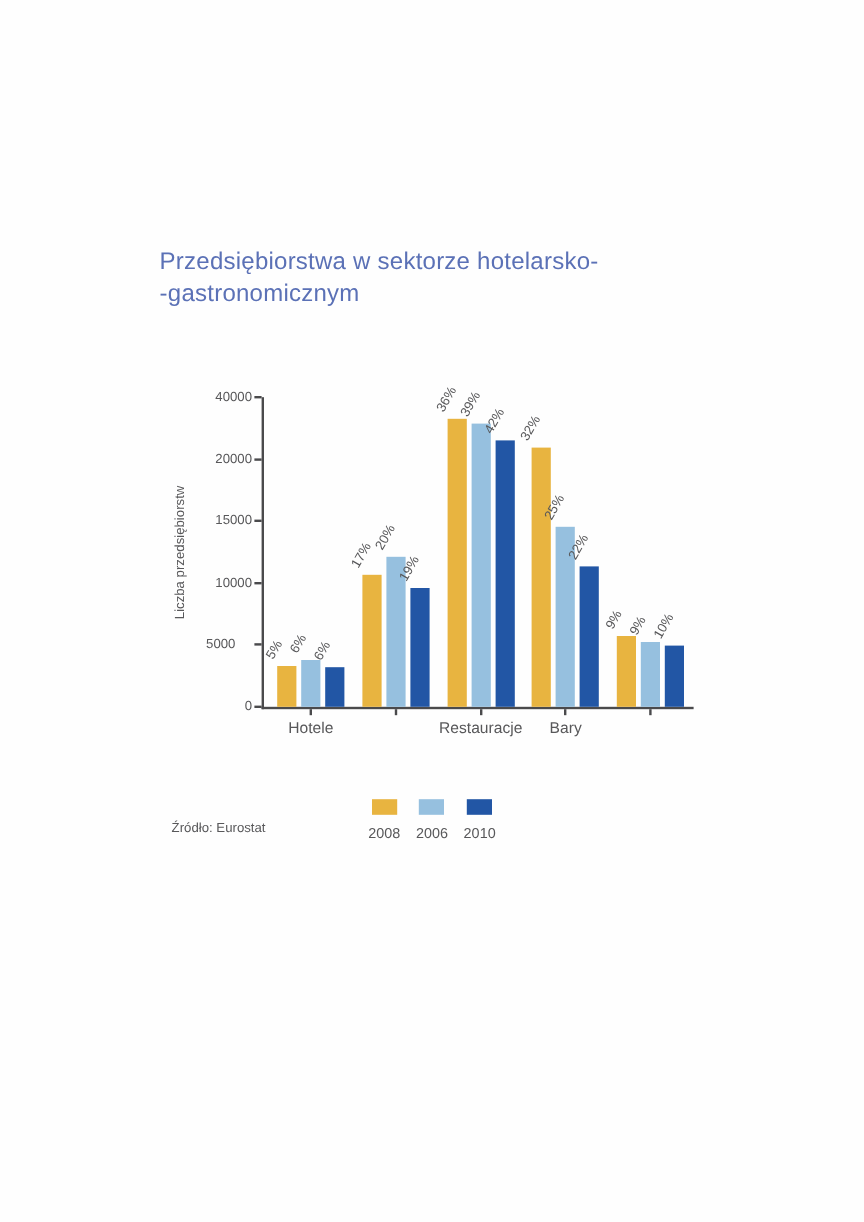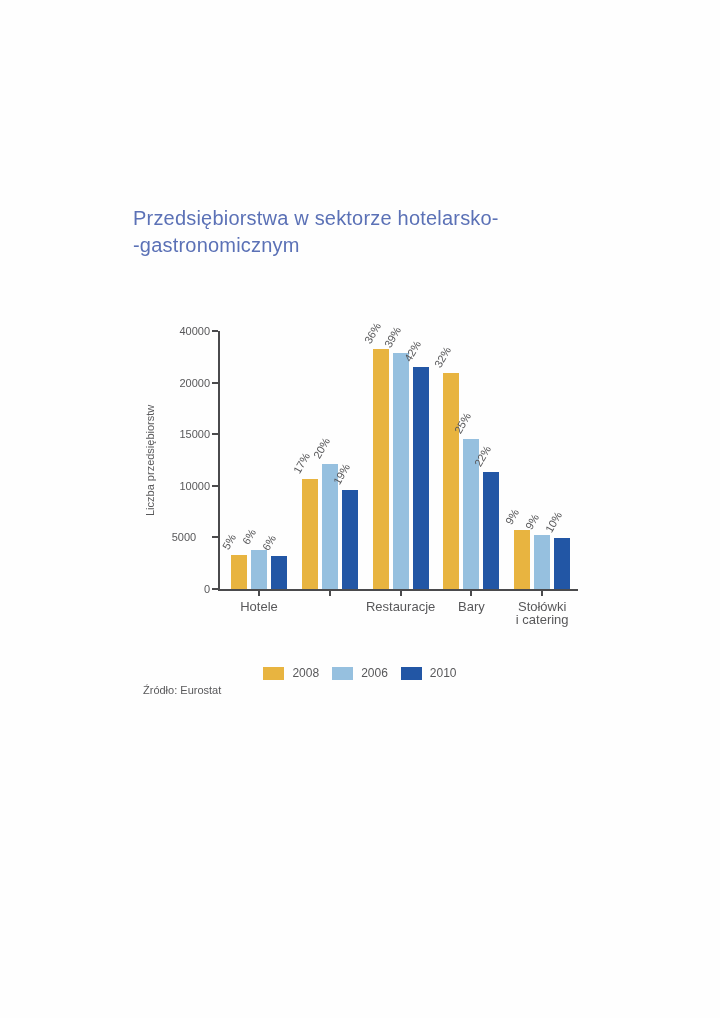--- a/index.html
+++ b/index.html
@@ -47,21 +47,21 @@
   #y-axis-title{
     position:absolute;left:105px;top:465px;width:90px;
     transform:rotate(-90deg);transform-origin:center;
     font-size:11px;color:var(--text,#58585a);
     white-space:nowrap;text-align:center;
   }
   #legend{
     position:absolute;left:0;top:666px;width:720px;
     display:flex;justify-content:center;align-items:center;gap:13px;
   }
-  .legend-item{display:flex;align-items:center;gap:8px;}
+  .legend-item{display:flex;align-items:center;gap:8px;flex-direction:column;}
   .legend-swatch{width:21px;height:13px;}
   .legend-label{font-size:12px;color:var(--text,#58585a);}
   #source-note{
     position:absolute;left:143px;top:684px;
     font-size:11px;color:var(--text,#58585a);
   }
 </style>
 </head>
 <body>
 
@@ -146,17 +146,13 @@
     <div class="ytick-label" style="left: 158px; top: 325px;">40000</div>
     <div class="cat-label" style="left: 199px; top: 601px;">
       <div>Hotele</div>
     </div>
     <div class="cat-label" style="left: 340.6px; top: 601px;">
       <div>Restauracje</div>
     </div>
     <div class="cat-label" style="left: 411.4px; top: 601px;">
       <div>Bary</div>
     </div>
-    <div class="cat-label" style="left: 482.2px; top: 601px;">
-      <div>Stołówki</div>
-      <div>i catering</div>
-    </div>
   </div>
 
 </body></html>

